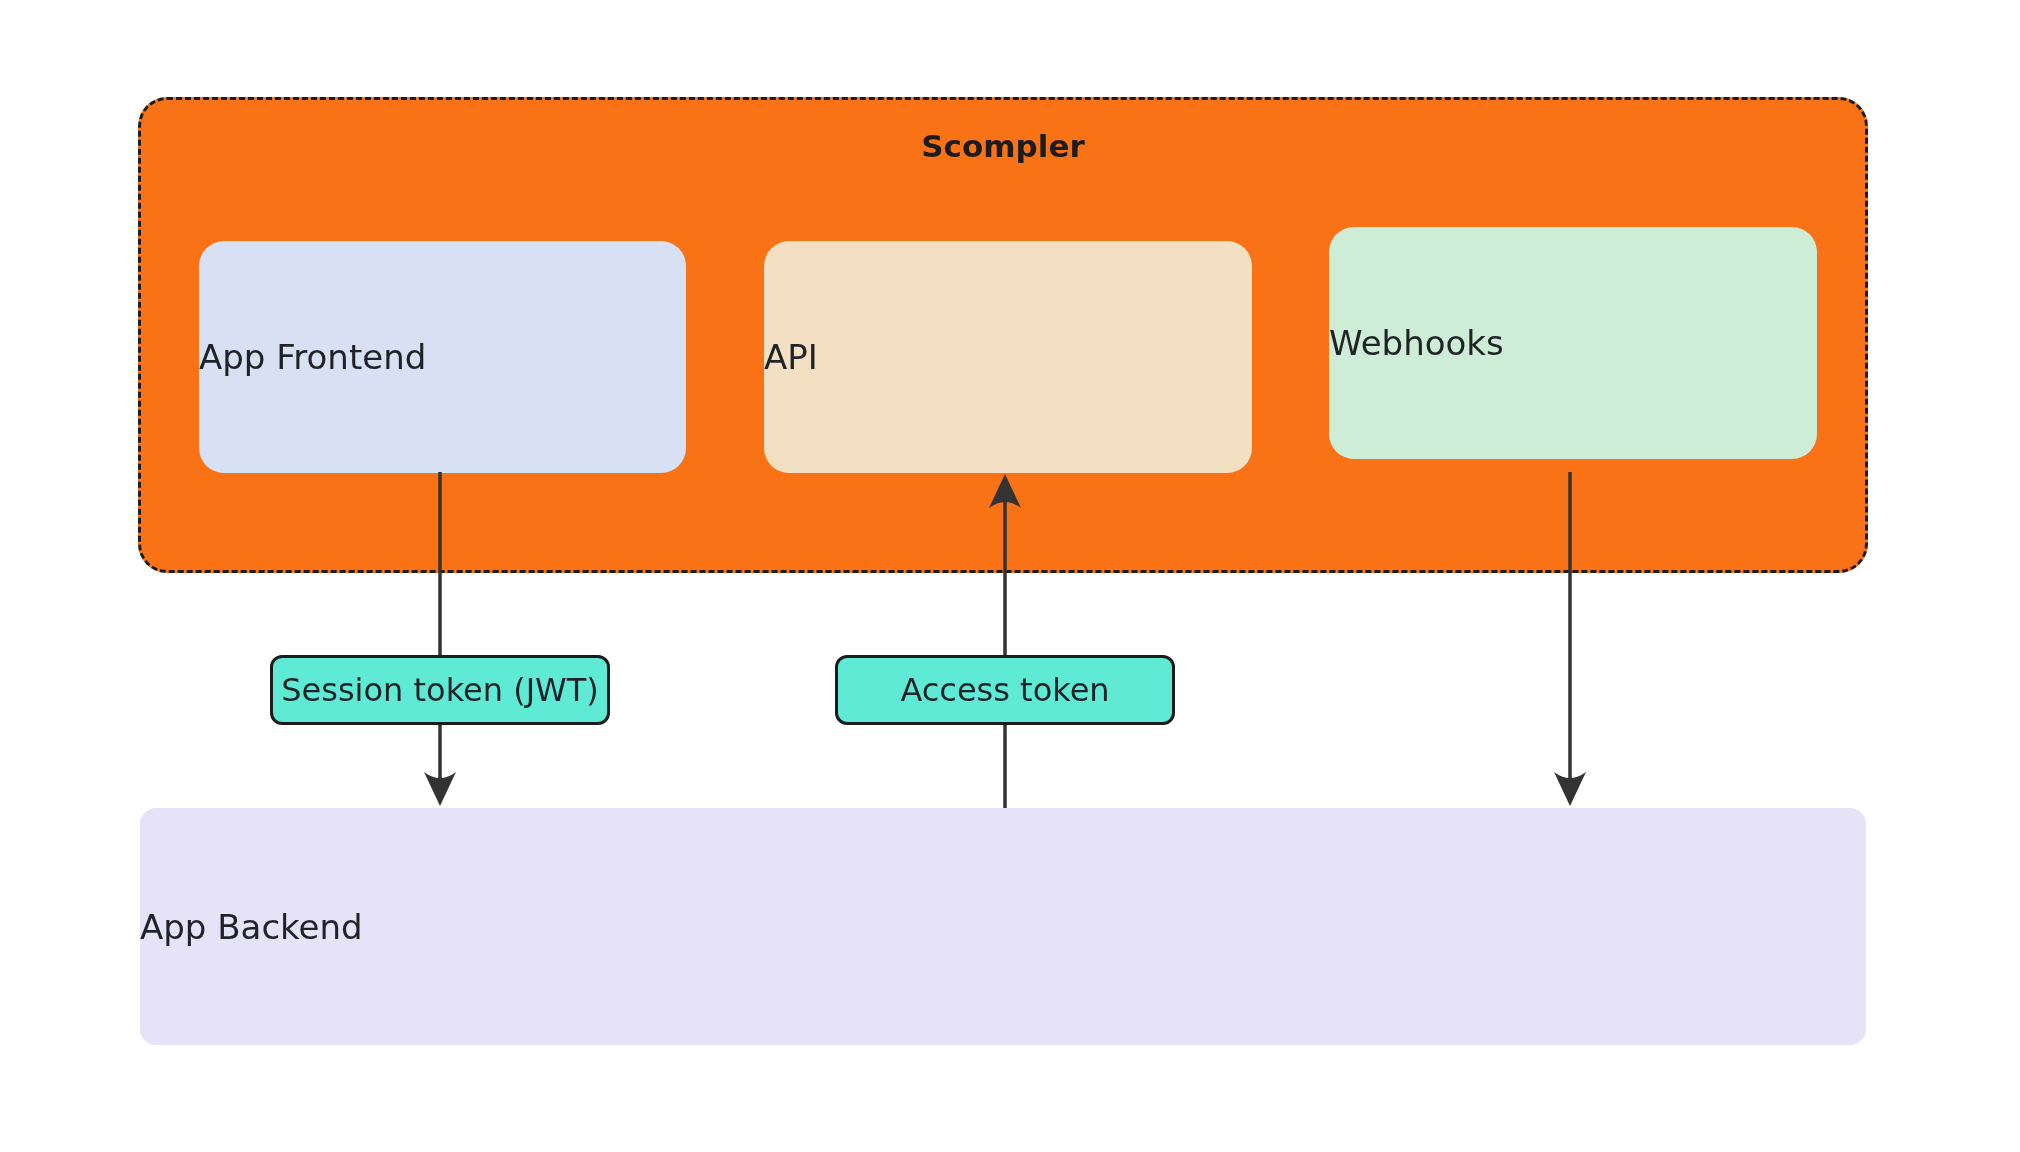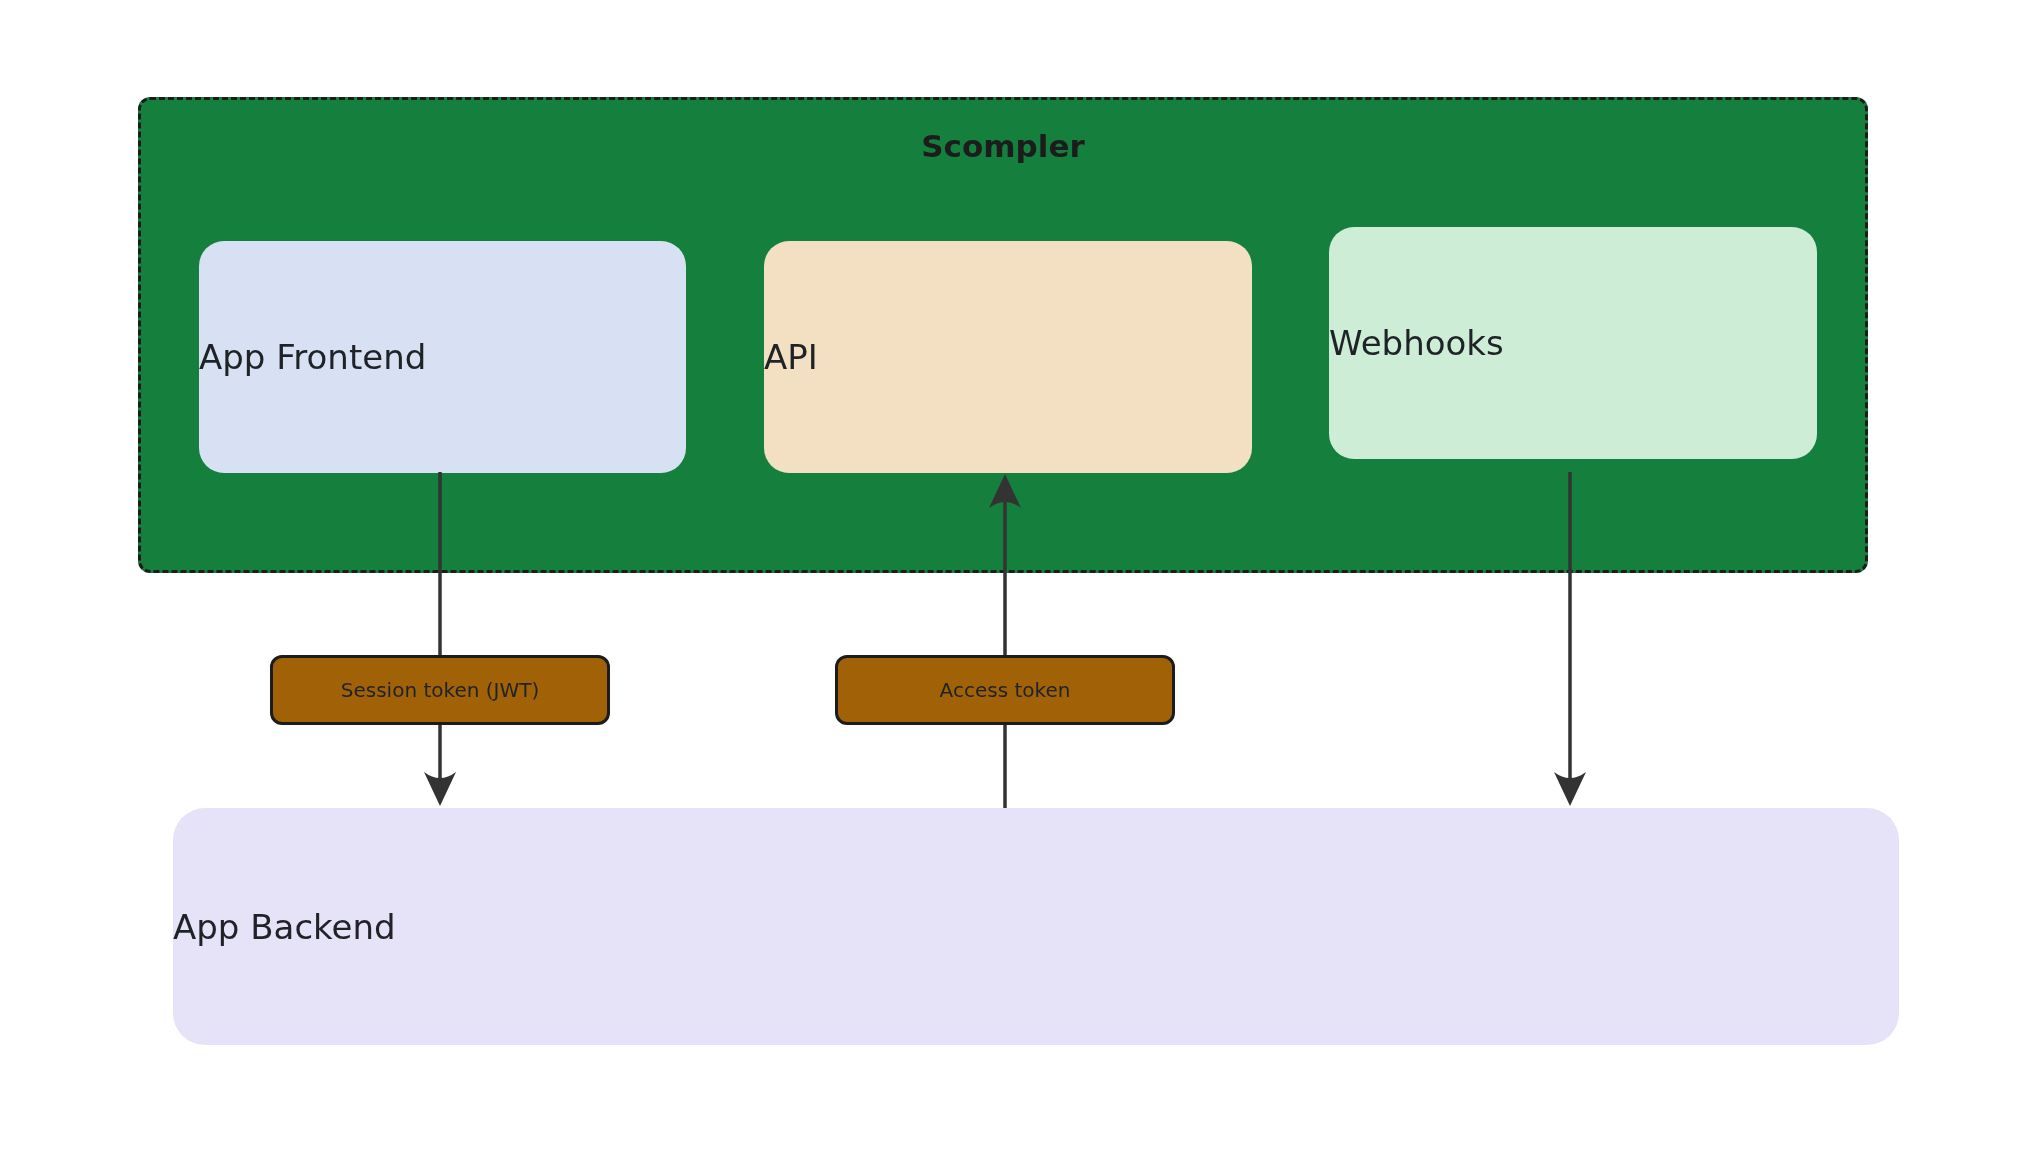--- a/index.html
+++ b/index.html
@@ -17,23 +17,23 @@
     overflow: hidden;
   }
 
   
   .subgraph {
     position: absolute;
     left: 138px;
     top: 97px;
     width: 1730px;
     height: 476px;
-    background: #15803d;
+    background: #f97316;
     border: 3px dashed #1c1c1c;
-    border-radius: 12px;
+    border-radius: 29px;
     box-sizing: border-box;
   }
   .subgraph-title {
     position: absolute;
     top: 28px;
     left: 0;
     width: 100%;
     text-align: center;
     font-size: 31px;
     font-weight: 700;
@@ -71,22 +71,21 @@
     width: 488px;
     height: 232px;
     background: #cdedd7;
   }
   .node-backend {
     left: 140px; 
     top: 808px;
     width: 1726px;
     height: 237px;
     background: #e6e2f8;
-    border-radius: 32px;
-    margin-left: 33px;
+    border-radius: 16px;
   }
 
   
   .edge-layer {
     position: absolute;
     left: 0;
     top: 0;
     width: 2020px;
     height: 1152px;
     pointer-events: none;
@@ -99,28 +98,28 @@
     fill: #333333;
     stroke: none;
   }
 
   
   .edge-label {
     position: absolute;
     transform: translate(-50%, -50%);
     width: 340px;
     height: 70px;
-    background: #a16207;
+    background: #5eead4;
     border: 3px solid #1c1c1c;
     border-radius: 12px;
     box-sizing: border-box;
     display: flex;
     align-items: center;
     justify-content: center;
-    font-size: 20px;
+    font-size: 32px;
     color: #1f2328;
   }
   .edge-label-session { left: 440px; top: 690px; }
   .edge-label-access  { left: 1005px; top: 690px; }
 </style>
 </head>
 <body>
 
 <div class="canvas">
 

